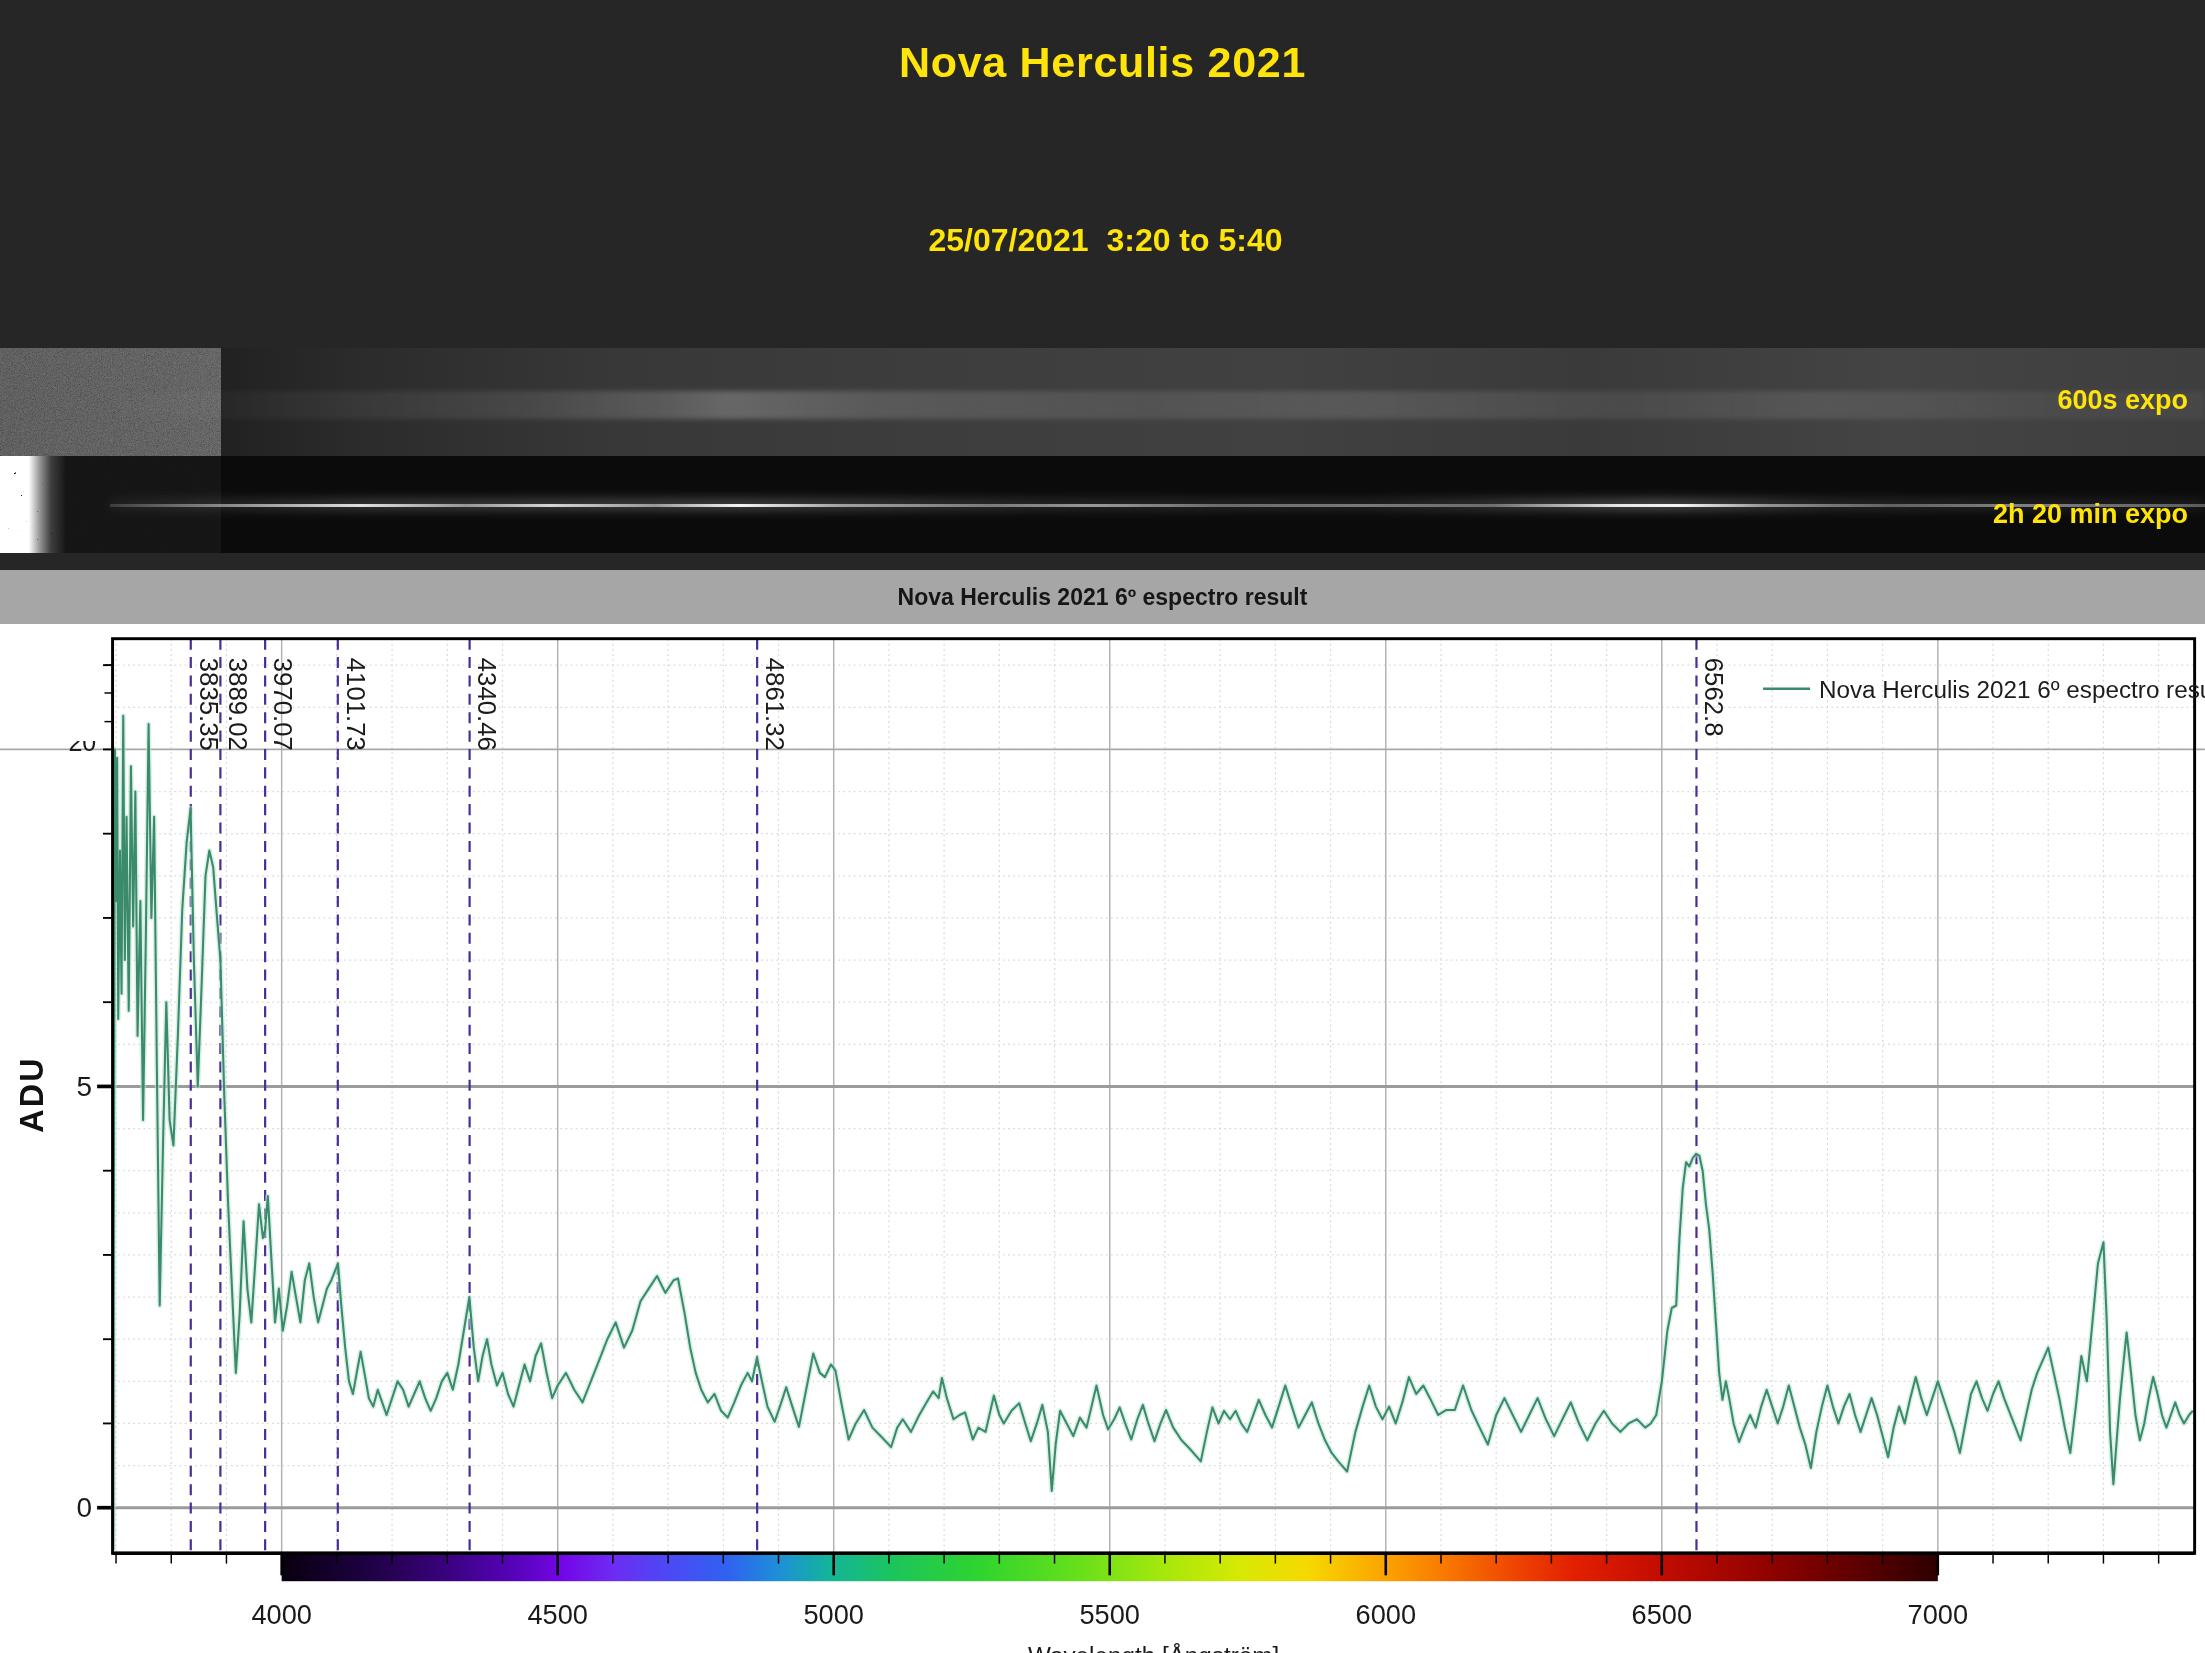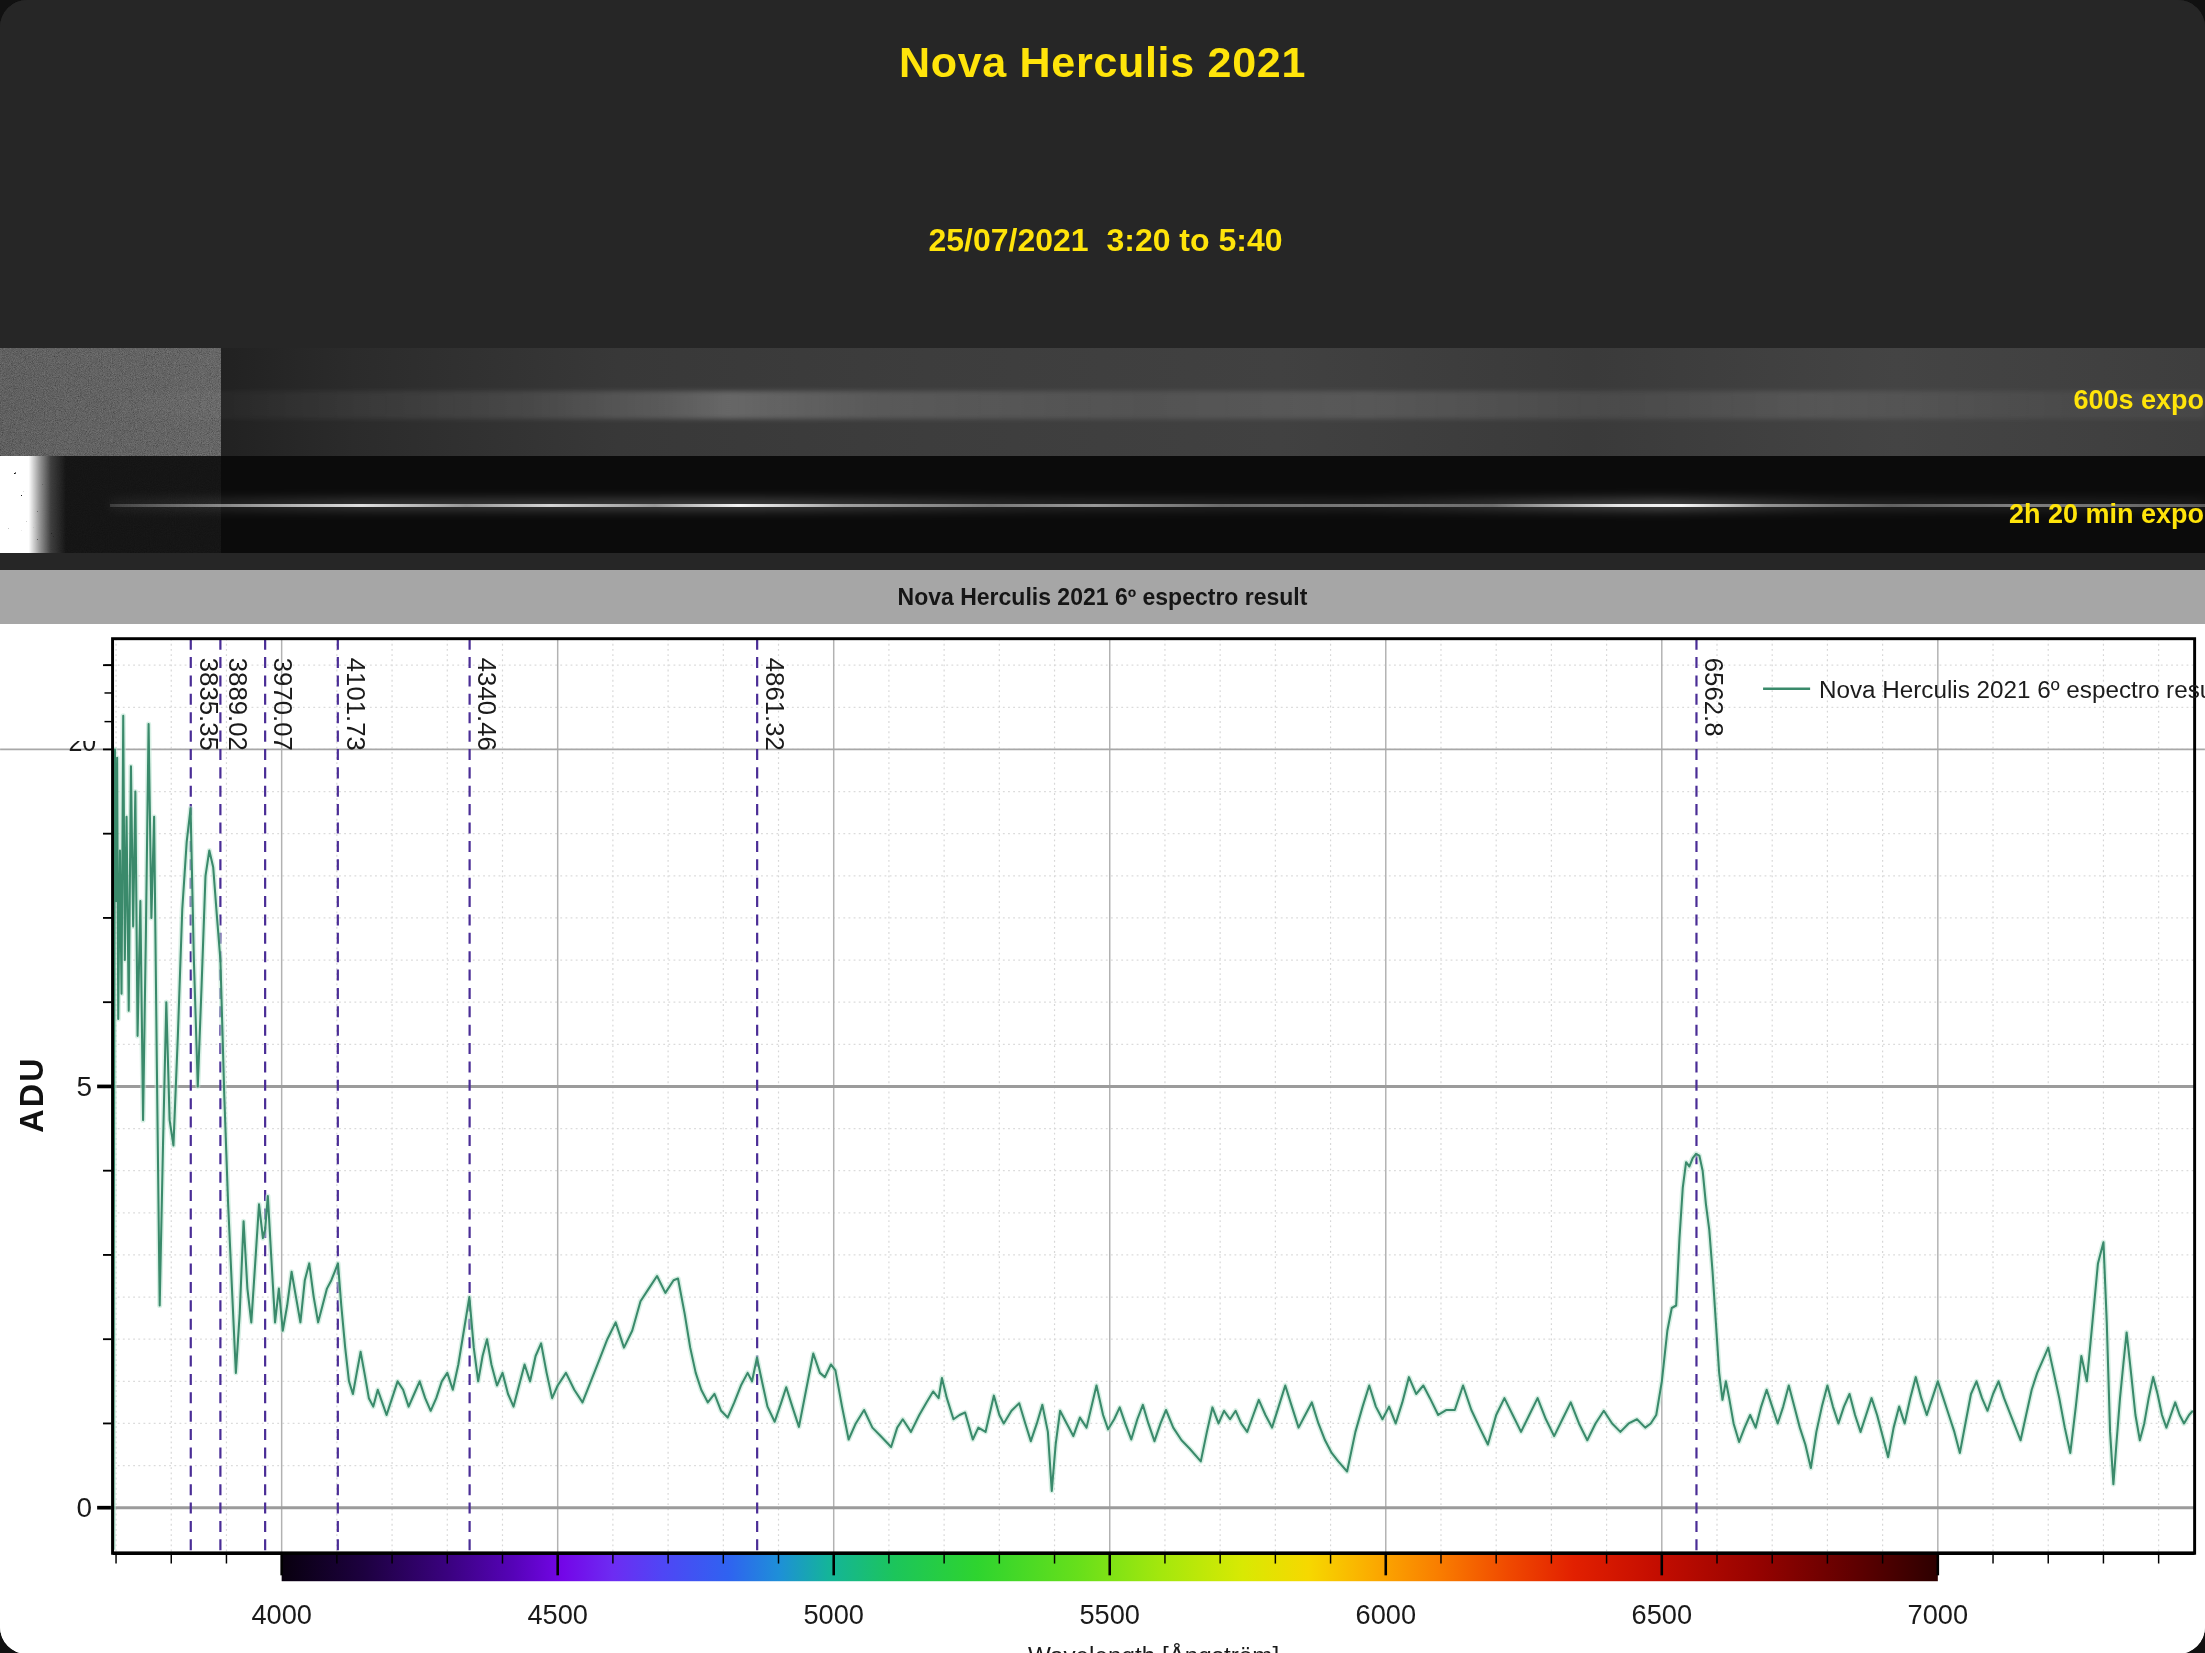--- a/index.html
+++ b/index.html
@@ -1,38 +1,38 @@
 <!DOCTYPE html>
 <html style="font-size:11.8px"><head>
 <meta charset="utf-8">
 <style>
   html,body{margin:0;padding:0;background:#111;}
   .stage{position:relative;width:2205px;height:1654px;overflow:hidden;
-         font-family:"Liberation Sans",sans-serif;background:#262626;border-radius:27px;}
+         font-family:"Liberation Sans",sans-serif;background:#262626;}
   
   .header{position:absolute;left:0;top:0;width:100%;height:348px;background:#262626;color:#ffe40a;}
   .title{margin-top:38px;text-align:center;font-size:43px;font-weight:bold;letter-spacing:0.7px;}
   .subwrap{margin-top:43px;text-align:center;padding-left:6px;}
   .subblock{display:inline-block;text-align:left;font-size:32px;font-weight:bold;line-height:44px;white-space:pre;}
   .equip{margin-top:19px;text-align:center;font-style:italic;font-size:26px;font-weight:bold;white-space:pre;}
   
   .strip{position:absolute;left:0;width:100%;overflow:hidden;}
   .strip1{top:348px;height:108px;
     background:linear-gradient(90deg,#161616 0%,#1e1e1e 8%,#2b2b2b 16%,#383838 28%,#3d3d3d 42%,#414141 58%,#3a3a3a 72%,#444444 86%,#3e3e3e 100%);}
   .strip2{top:456px;height:97px;background:#0b0b0b;}
   .noisefill{position:absolute;inset:0;}
   .band1{position:absolute;left:0;top:40%;height:26%;width:100%;filter:blur(2.9px);
     background:linear-gradient(90deg,rgba(255,255,255,0) 4%,rgba(255,255,255,.05) 14%,rgba(255,255,255,.10) 24%,rgba(255,255,255,.17) 30%,rgba(255,255,255,.23) 33%,rgba(255,255,255,.15) 40%,rgba(255,255,255,.10) 52%,rgba(255,255,255,.13) 62%,rgba(255,255,255,.08) 74%,rgba(255,255,255,.11) 82%,rgba(255,255,255,.05) 94%);}
   .spmask{ -webkit-mask-image:linear-gradient(90deg,#000 0%,#000 13%,rgba(0,0,0,.55) 18%,rgba(0,0,0,.18) 23%,transparent 30%);
            mask-image:linear-gradient(90deg,#000 0%,#000 13%,rgba(0,0,0,.55) 18%,rgba(0,0,0,.18) 23%,transparent 30%);}
   .traceline{position:absolute;left:5%;top:49%;height:3.7px;width:95%;filter:blur(0.7px);
     background:linear-gradient(90deg,rgba(255,255,255,.15) 0%,rgba(255,255,255,.5) 6%,rgba(255,255,255,.85) 12%,rgba(255,255,255,.5) 17%,rgba(255,255,255,.8) 21%,rgba(255,255,255,.5) 26%,rgba(255,255,255,.95) 30%,rgba(255,255,255,.55) 35%,rgba(255,255,255,.4) 42%,rgba(255,255,255,.55) 47%,rgba(255,255,255,.35) 53%,rgba(255,255,255,.42) 60%,rgba(255,255,255,.32) 66%,rgba(255,255,255,.88) 72%,rgba(255,255,255,.95) 75%,rgba(255,255,255,.5) 79%,rgba(255,255,255,.3) 85%,rgba(255,255,255,.45) 91%,rgba(255,255,255,.3) 100%);}
   .traceglow{position:absolute;left:5%;top:44%;height:11.8px;width:95%;filter:blur(5.1px);opacity:.5;
     background:linear-gradient(90deg,rgba(255,255,255,.1) 0%,rgba(255,255,255,.4) 12%,rgba(255,255,255,.5) 30%,rgba(255,255,255,.25) 45%,rgba(255,255,255,.2) 60%,rgba(255,255,255,.6) 74%,rgba(255,255,255,.25) 82%,rgba(255,255,255,.15) 100%);}
-  .striplabel{position:absolute;right:1px;color:#ffe40a;font-size:27px;font-weight:bold;z-index:5;}
+  .striplabel{position:absolute;right:17px;color:#ffe40a;font-size:27px;font-weight:bold;z-index:5;}
   .strip1 .striplabel{top:37px;}
   .strip2 .striplabel{top:43px;}
   
   .graybar{position:absolute;left:0;top:570px;width:100%;height:54px;background:#a6a6a6;
            display:flex;align-items:center;justify-content:center;}
   .graybar span{color:#161616;font-size:23px;font-weight:bold;}
   
   .chartpanel{position:absolute;left:0;top:624px;width:100%;height:1030px;background:#ffffff;}
   .chartpanel svg{display:block;width:100%;height:100%;}
 </style>

